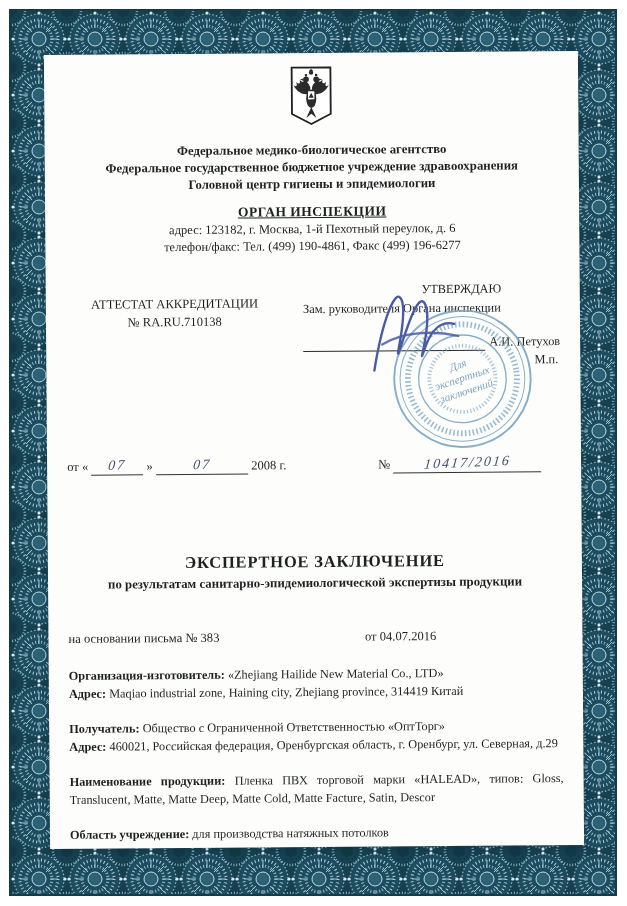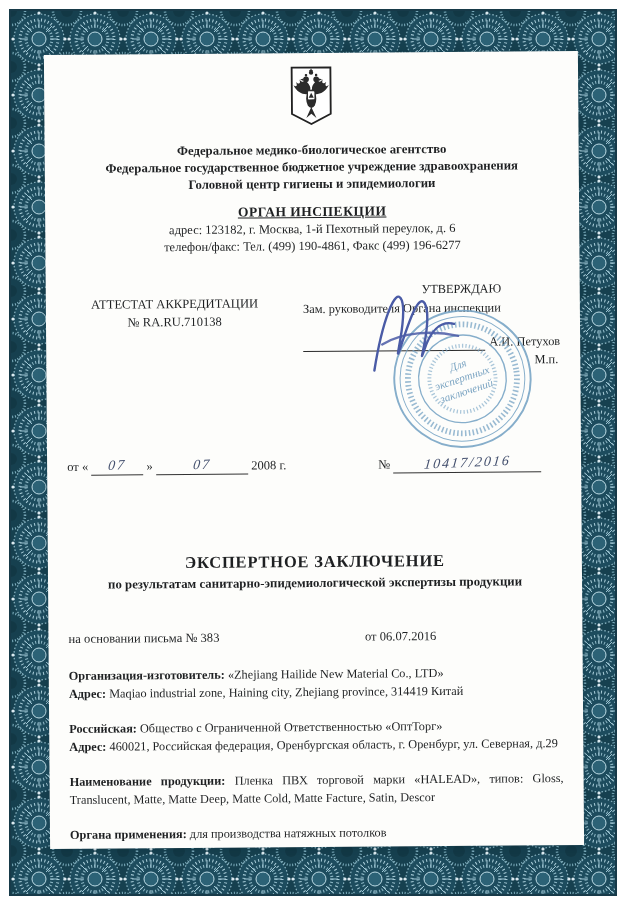--- a/index.html
+++ b/index.html
@@ -201,42 +201,42 @@
         </span>
       </div>
 
       <div class="doc-title">
         <div class="main">ЭКСПЕРТНОЕ ЗАКЛЮЧЕНИЕ</div>
         <div class="sub">по результатам санитарно-эпидемиологической экспертизы продукции</div>
       </div>
 
       <div class="basis-row">
         <span class="basis-left">на основании письма № 383</span>
-        <span class="basis-right">от 06.07.2016</span>
+        <span class="basis-right">от 04.07.2016</span>
       </div>
 
       <div class="para">
         <b>Организация-изготовитель:</b>
         <span>«Zhejiang Hailide New Material Co., LTD»</span><br>
         <b>Адрес:</b>
         <span>Maqiao industrial zone, Haining city, Zhejiang province, 314419 Китай</span>
       </div>
 
       <div class="para">
-        <b>Российская:</b>
+        <b>Получатель:</b>
         <span>Общество с Ограниченной Ответственностью «ОптТорг»</span><br>
         <b>Адрес:</b>
         <span>460021, Российская федерация, Оренбургская область, г. Оренбург, ул. Северная, д.29</span>
       </div>
 
       <div class="para justify">
         <b>Наименование продукции:</b>
         <span>Пленка ПВХ торговой марки «HALEAD», типов: Gloss, Translucent, Matte, Matte Deep, Matte Cold, Matte Facture, Satin, Descor</span>
       </div>
 
       <div class="para">
-        <b>Органа применения:</b>
+        <b>Область учреждение:</b>
         <span>для производства натяжных потолков</span>
       </div>
 
     </div>
   </div>
 </div>
 
 </body></html>

